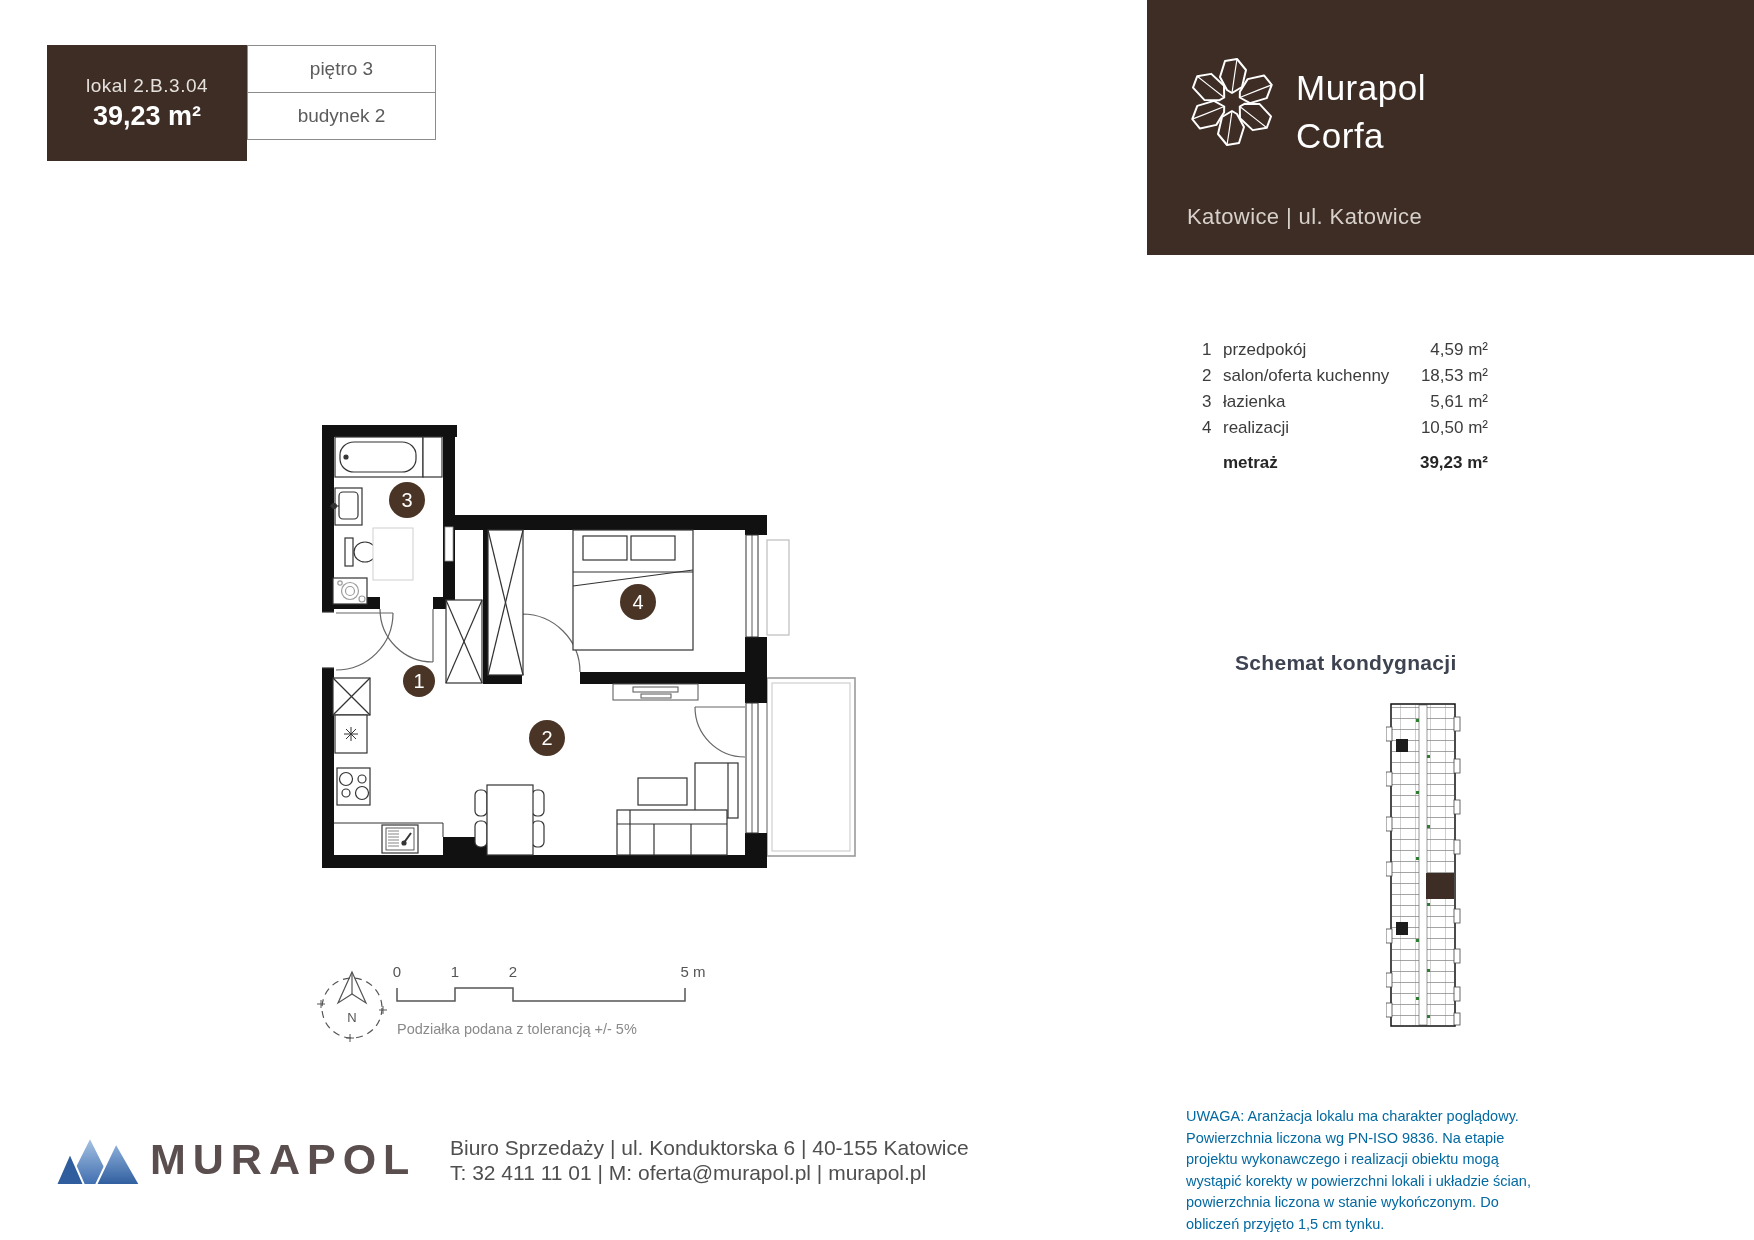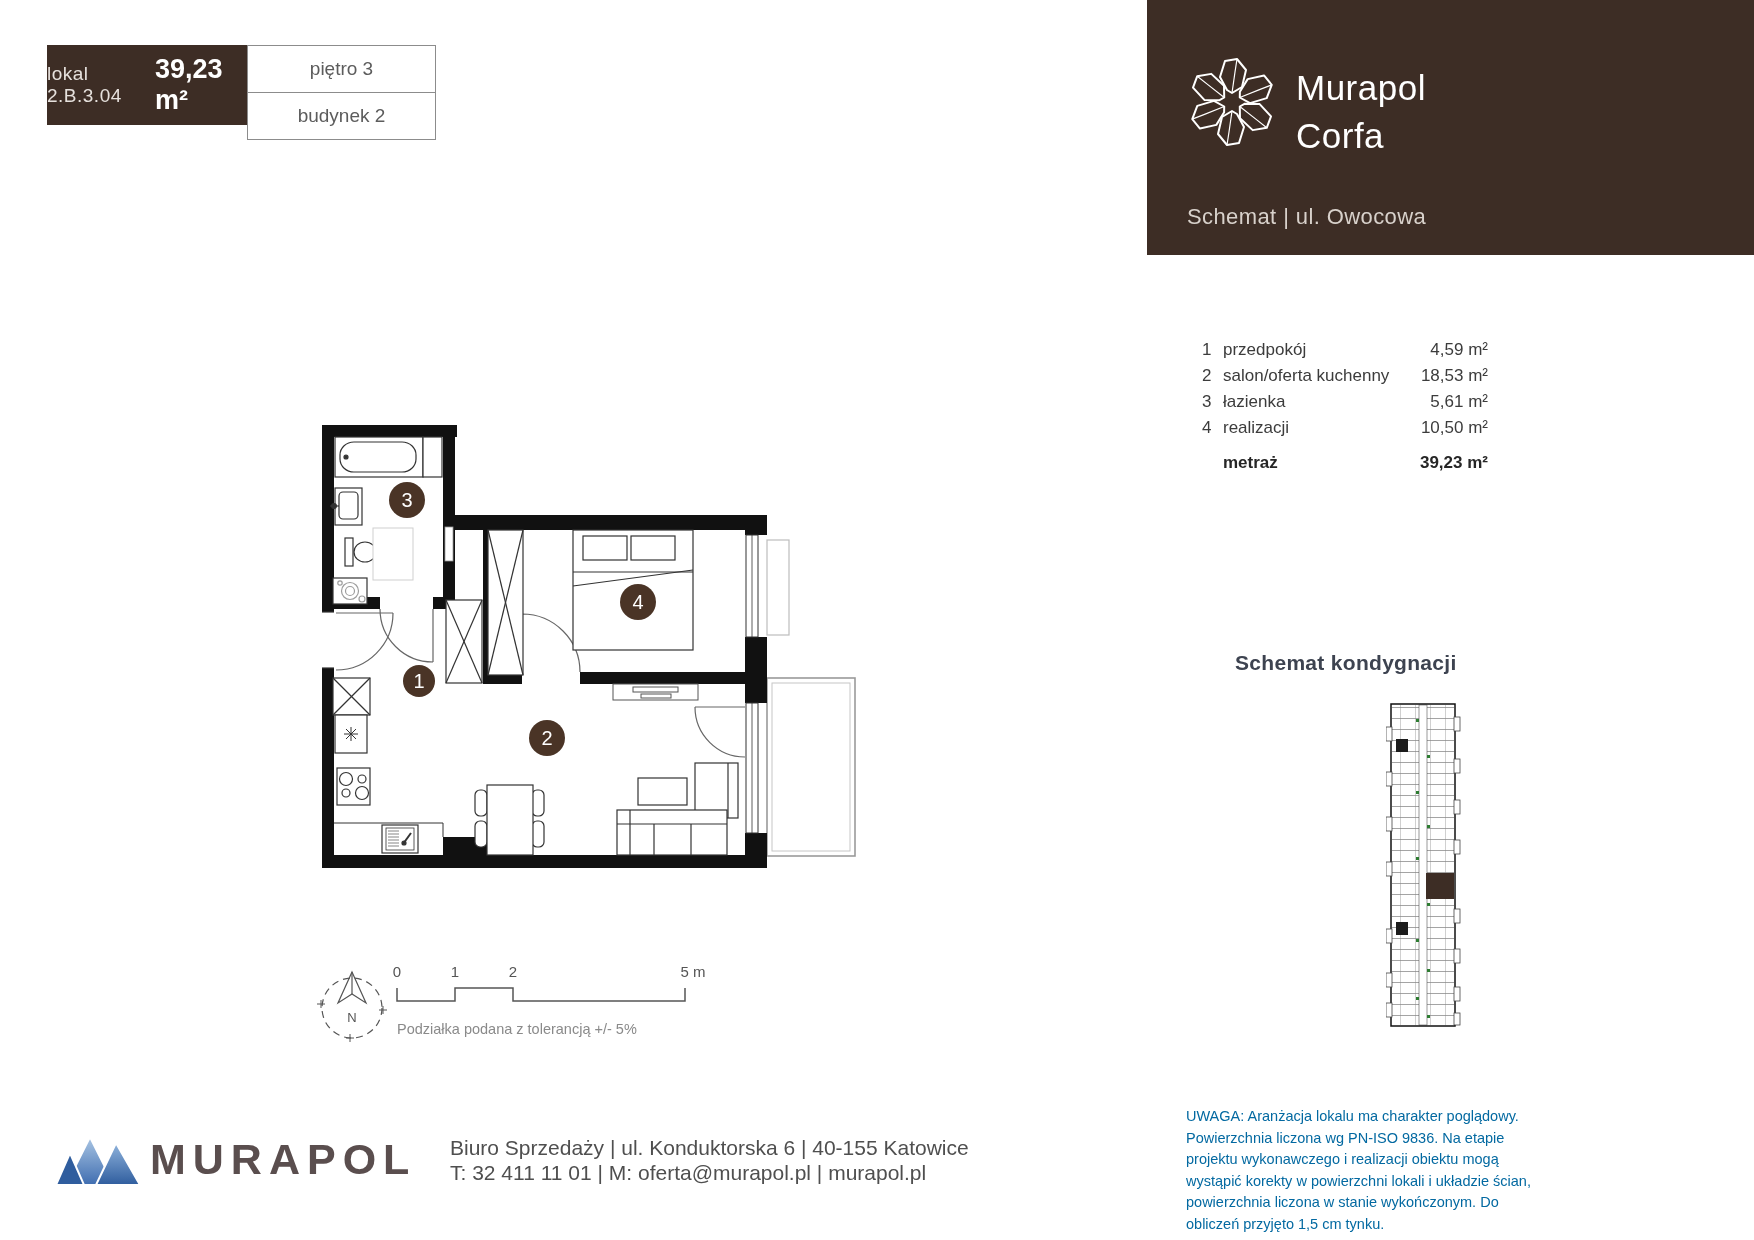--- a/index.html
+++ b/index.html
@@ -1,22 +1,22 @@
 <!DOCTYPE html>
 <html><head>
 <meta charset="utf-8">
 <style>
   html,body{margin:0;padding:0;background:#e9e9e9;}
   #page{position:relative;width:1754px;height:1240px;background:#ffffff;overflow:hidden;
         font-family:"Liberation Sans", sans-serif;color:#3c3c3c;}
   .abs{position:absolute;}
 
   
-  #unit-brown{left:47px;top:45px;width:200px;height:80px;background:#3d2d25;
-      display:flex;flex-direction:row;justify-content:space-between;align-items:center;gap:4px;}
+  #unit-brown{left:47px;top:45px;width:200px;height:116px;background:#3d2d25;
+      display:flex;flex-direction:column;justify-content:center;align-items:center;gap:4px;}
   #unit-brown .l1{font-size:19px;font-weight:300;color:#e6e1dd;letter-spacing:.5px;}
   #unit-brown .l2{font-size:27px;font-weight:700;color:#ffffff;}
   #unit-cells{left:247px;top:45px;width:189px;height:95px;border:1px solid #8c8c8c;box-sizing:border-box;background:#fff;}
   #unit-cells .cell{height:46.5px;display:flex;align-items:center;justify-content:center;
       font-size:19px;color:#5c5c5c;box-sizing:border-box;}
   #unit-cells .cell:first-child{border-bottom:1px solid #8c8c8c;}
 
   
   #hdr{left:1147px;top:0;width:607px;height:255px;background:#3d2d25;}
   #hdr-name{left:1296px;top:64px;font-size:35px;line-height:48px;font-weight:500;color:#ffffff;letter-spacing:.5px;}
@@ -78,21 +78,21 @@
       <g transform="rotate(300)">
           <path d="M0,-9 L10,-15 L14,-32 L5,-43 L-7,-41 L-12,-25 L-5,-12 Z"></path>
           <path d="M0,-9 L3,-30 L5,-43" stroke-width="1.2"></path>
         </g>
     </g>
   </svg>
   <div class="abs" id="hdr-name">
     <div>Murapol</div>
     <div>Corfa</div>
   </div>
-  <div class="abs" id="hdr-loc">Schemat | ul. Owocowa</div>
+  <div class="abs" id="hdr-loc">Katowice | ul. Katowice</div>
 
   <div class="abs" id="rooms">
     <div class="row">
       <span class="num">1</span>
       <span class="nm">przedpokój</span>
       <span class="ar">4,59 m²</span>
     </div>
     <div class="row">
       <span class="num">2</span>
       <span class="nm">salon/oferta kuchenny</span>

